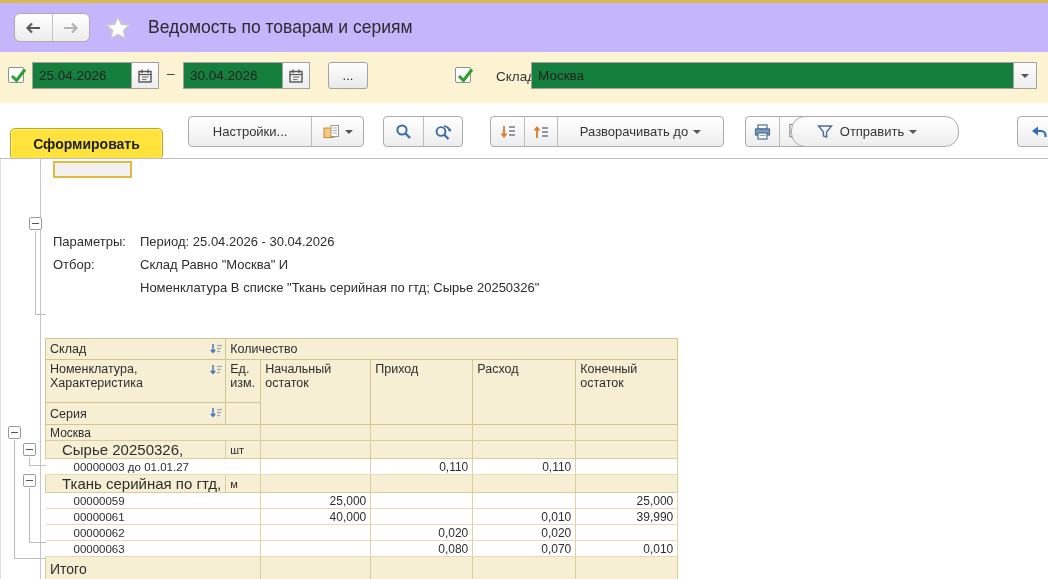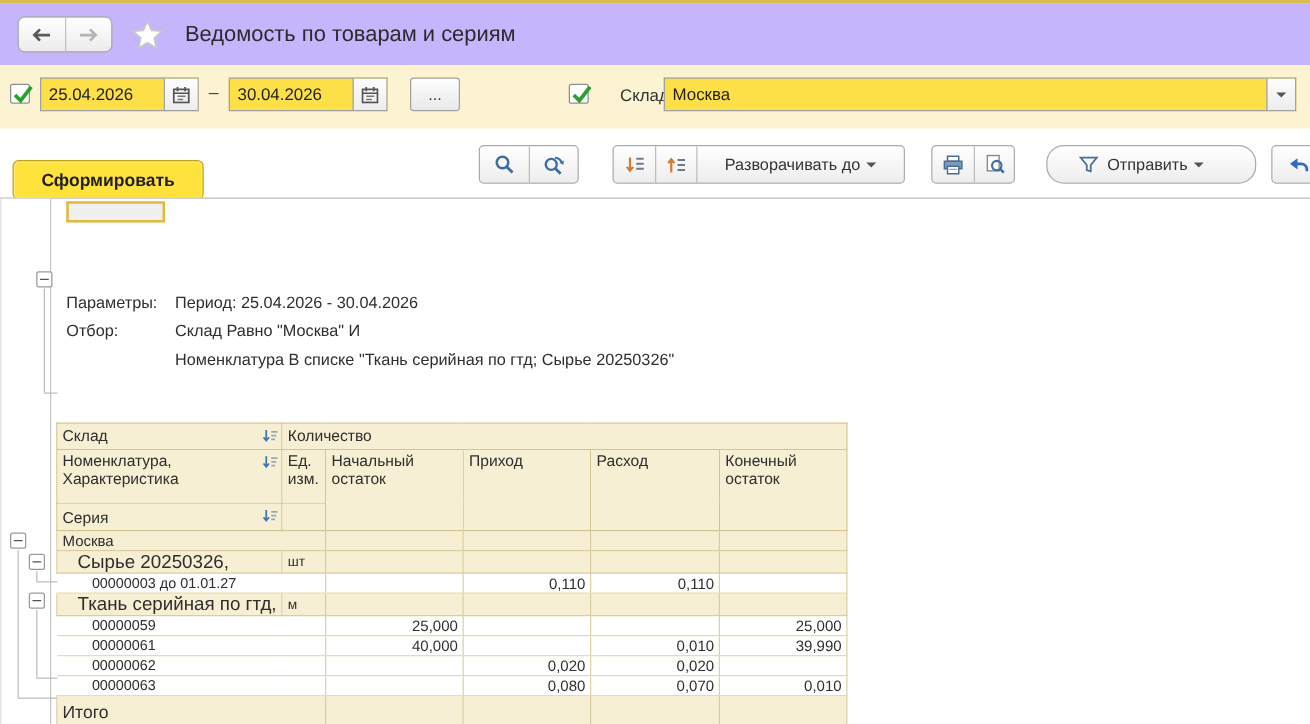--- a/index.html
+++ b/index.html
@@ -17,21 +17,21 @@
   .navbtn { flex:1; display:flex; align-items:center; justify-content:center; }
   .navbtn + .navbtn { border-left:1px solid #C2C2C2; }
   .star { position:absolute; left:104px; top:11px; width:28px; height:28px; }
   .apptitle { position:absolute; left:148px; top:14px; font-size:17.5px; color:#2b2b2b; }
 
   
   .filterbar { position:absolute; top:52px; left:0; width:1048px; height:51px; background:#FBF3D1; }
   .chk { position:absolute; width:16px; height:16px; background:#fff; border:1px solid #8f8f8f;
          border-radius:2px; }
   .chk svg { position:absolute; left:0px; top:-2px; }
-  .field { position:absolute; height:27px; background:#fde047; border:1px solid #A2A2A2;
+  .field { position:absolute; height:27px; background:#15803d; border:1px solid #A2A2A2;
            display:flex; align-items:center; font-size:13.5px; color:#1f1f1f; }
   .field .txt { flex:1; padding-left:6px; white-space:nowrap; overflow:hidden; }
   .field .btnseg { width:27px; align-self:stretch; border-left:1px solid #A2A2A2;
                    background:linear-gradient(#fdfdfd,#ededed); display:flex; align-items:center; justify-content:center; }
   .dash { position:absolute; left:167px; top:65px; font-size:14px; color:#444; top:13px; }
   .flabel { position:absolute; font-size:13.5px; color:#333; }
   .caret { width:0; height:0; border-left:4px solid transparent; border-right:4px solid transparent;
            border-top:4px solid #555; display:inline-block; }
   .minibtn { position:absolute; height:27px; border:1px solid #A2A2A2; border-radius:3px;
              background:linear-gradient(#fefefe,#e9e9e9); display:flex; align-items:center;
@@ -167,20 +167,33 @@
     <div class="txt">Москва</div>
     <div class="btnseg" style="width:23px;">
       <span class="caret"></span>
     </div>
   </div>
 </div>
 
 <div class="toolbar">
   <div class="genbtn">Сформировать</div>
 
+  <div class="btngroup" style="left:188px; width:176px;">
+    <div class="seg" style="width:123px;">Настройки...</div>
+    <div class="seg" style="width:52px;">
+      <svg width="17" height="16" viewBox="0 0 17 16">
+        <rect x="1" y="4" width="10" height="9.5" fill="#F5C97B" stroke="#C98B2D" stroke-width="1"></rect>
+        <rect x="8" y="1.5" width="7.5" height="11" fill="#ffffff" stroke="#999" stroke-width="1"></rect>
+        <line x1="9.5" y1="4" x2="14" y2="4" stroke="#aaa" stroke-width="1"></line>
+        <line x1="9.5" y1="6.5" x2="14" y2="6.5" stroke="#aaa" stroke-width="1"></line>
+        <line x1="9.5" y1="9" x2="14" y2="9" stroke="#aaa" stroke-width="1"></line>
+      </svg>
+      <span class="caret"></span>
+    </div>
+  </div>
 
   <div class="btngroup" style="left:383px; width:80px;">
     <div class="seg" style="width:40px;">
       <svg width="17" height="17" viewBox="0 0 17 17">
         <circle cx="7" cy="7" r="4.6" fill="none" stroke="#3A6EA5" stroke-width="2"></circle>
         <line x1="10.5" y1="10.5" x2="15" y2="15" stroke="#3A6EA5" stroke-width="2.4"></line>
       </svg>
     </div>
     <div class="seg" style="width:39px;">
       <svg width="18" height="17" viewBox="0 0 18 17">
@@ -226,21 +239,21 @@
     </div>
     <div class="seg" style="width:33px;">
       <svg width="17" height="17" viewBox="0 0 17 17">
         <rect x="2" y="1" width="10" height="13" fill="#fff" stroke="#8a8a8a" stroke-width="1.2"></rect>
         <circle cx="10" cy="9.5" r="4" fill="none" stroke="#3A6EA5" stroke-width="1.8"></circle>
         <line x1="13" y1="12.5" x2="16" y2="15.5" stroke="#3A6EA5" stroke-width="2.2"></line>
       </svg>
     </div>
   </div>
 
-  <div class="btngroup" style="left:837px; width:168px;border-radius:14px;">
+  <div class="btngroup" style="left:791px; width:168px;border-radius:14px;">
     <div class="seg" style="width:150px;">
       <svg width="16" height="15" viewBox="0 0 16 15" style="margin-right:7px;">
         <path d="M1.5 2 L14.5 2 L9.6 8 L9.6 13 L6.4 12 L6.4 8 Z" fill="none" stroke="#4A6E96" stroke-width="1.4"></path>
       </svg>
       <span>Отправить</span>
       <span class="caret"></span>
     </div>
   </div>
 
   <div class="btngroup" style="left:1017px; width:44px;">

